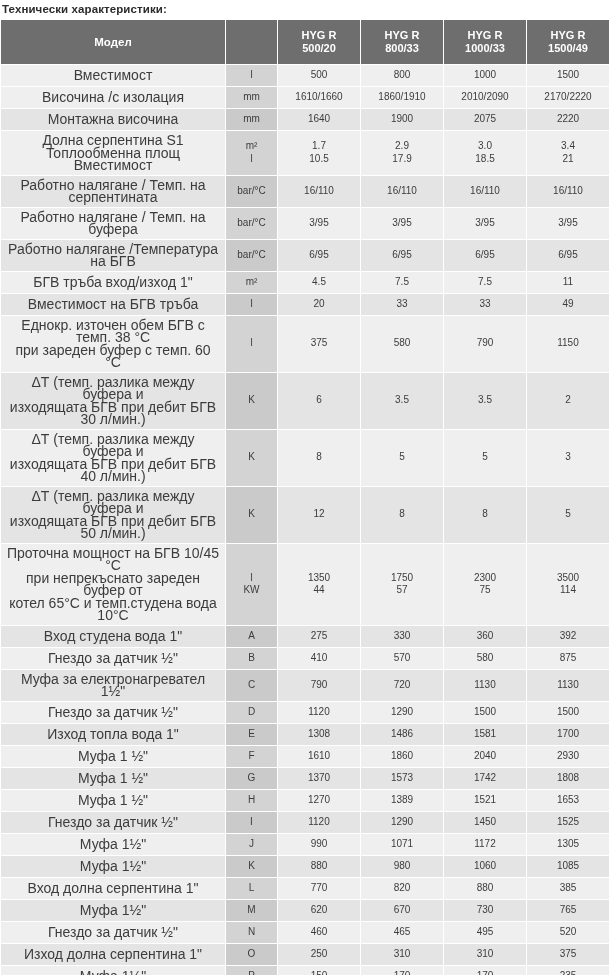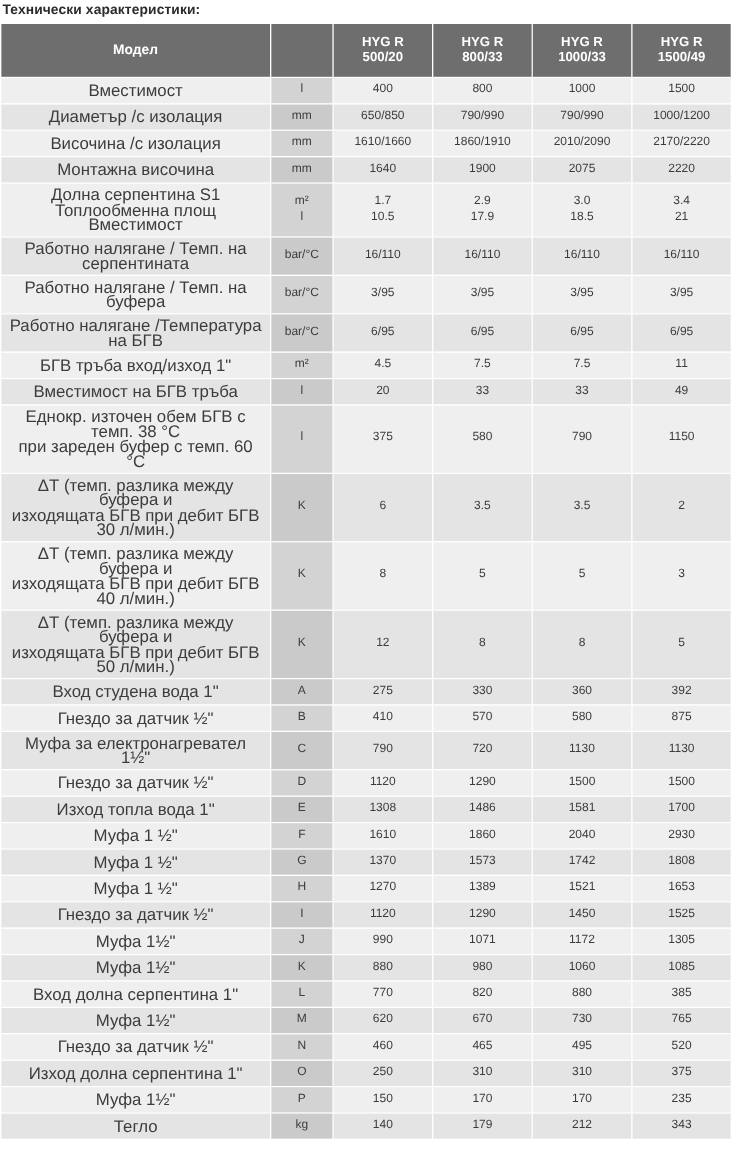--- a/index.html
+++ b/index.html
@@ -114,32 +114,24 @@
         <th class="hdr-model">HYG R<br>500/20</th>
         <th class="hdr-model">HYG R<br>800/33</th>
         <th class="hdr-model">HYG R<br>1000/33</th>
         <th class="hdr-model">HYG R<br>1500/49</th>
       </tr>
     </thead>
     <tbody id="tbody">
         <tr class="row-h1">
           <td class="lbl">Вместимост</td>
           <td class="unit">l</td>
-          <td class="val">400</td>
+          <td class="val">500</td>
           <td class="val">800</td>
           <td class="val">1000</td>
           <td class="val">1500</td>
-        </tr>
-        <tr class="alt row-h1">
-          <td class="lbl">Диаметър  /с изолация</td>
-          <td class="unit">mm</td>
-          <td class="val">650/850</td>
-          <td class="val">790/990</td>
-          <td class="val">790/990</td>
-          <td class="val">1000/1200</td>
         </tr>
         <tr class="row-h1">
           <td class="lbl">Височина  /с изолация</td>
           <td class="unit">mm</td>
           <td class="val">1610/1660</td>
           <td class="val">1860/1910</td>
           <td class="val">2010/2090</td>
           <td class="val">2170/2220</td>
         </tr>
         <tr class="alt row-h1">
@@ -223,20 +215,28 @@
           <td class="val">3</td>
         </tr>
         <tr class="alt row-h3">
           <td class="lbl">ΔТ (темп. разлика между буфера и<br>изходящата БГВ при дебит БГВ 50 л/мин.)</td>
           <td class="unit">K</td>
           <td class="val">12</td>
           <td class="val">8</td>
           <td class="val">8</td>
           <td class="val">5</td>
         </tr>
+        <tr class="row-h4">
+          <td class="lbl">Проточна мощност на БГВ  10/45 °С<br>при непрекъснато зареден буфер от<br>котел 65°С и темп.студена вода 10°С</td>
+          <td class="unit">l<br>KW</td>
+          <td class="val">1350<br>44</td>
+          <td class="val">1750<br>57</td>
+          <td class="val">2300<br>75</td>
+          <td class="val">3500<br>114</td>
+        </tr>
         <tr class="alt row-h1">
           <td class="lbl">Вход студена вода 1"</td>
           <td class="unit">A</td>
           <td class="val">275</td>
           <td class="val">330</td>
           <td class="val">360</td>
           <td class="val">392</td>
         </tr>
         <tr class="row-h1">
           <td class="lbl">Гнездо за датчик  ½"</td>

